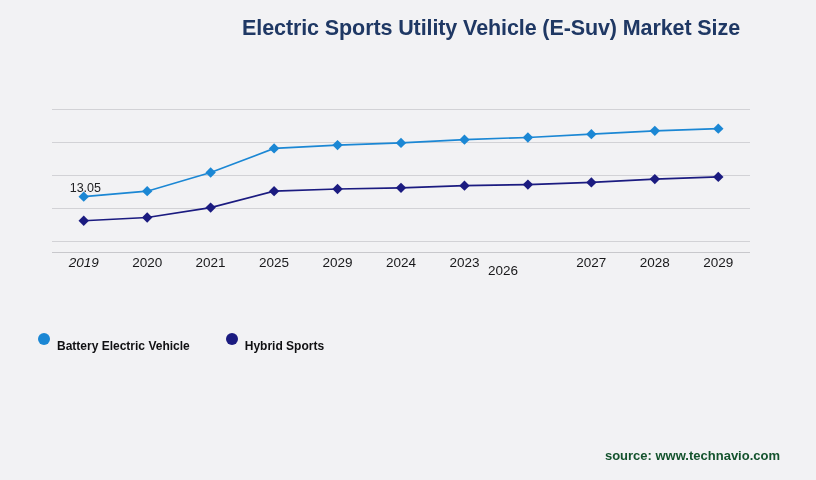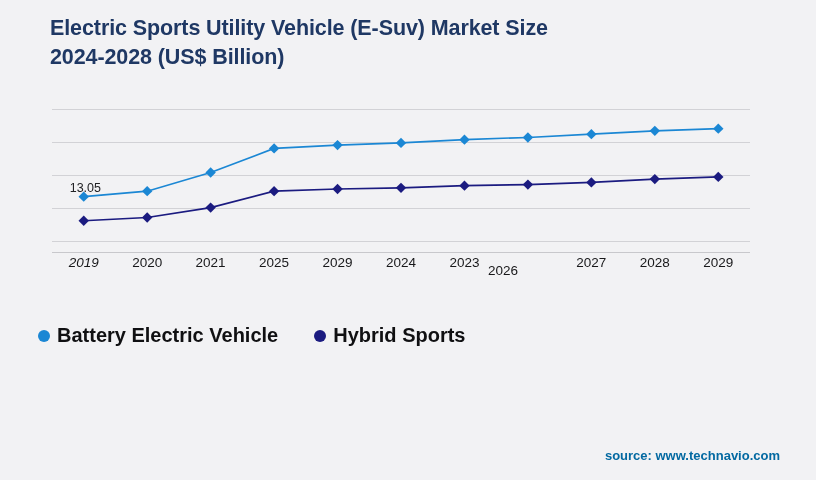--- a/index.html
+++ b/index.html
@@ -24,20 +24,21 @@
   .chart-title {
     position: absolute;
     left: 50px;
     top: 14px;
     width: 690px;
     font-size: 21.5px;
     font-weight: bold;
     line-height: 29px;
     color: #1f3864;
     letter-spacing: -0.1px;
+    text-align: right;
   }
   .plot-area {
     position: absolute;
     left: 52px;
     top: 104px;
     width: 698px;
     height: 148px;
   }
   .gridline {
     position: absolute;
@@ -98,43 +99,43 @@
     gap: 7px;
   }
   .legend-dot {
     width: 12px;
     height: 12px;
     border-radius: 50%;
     display: inline-block;
     flex: 0 0 auto;
   }
   .legend-label {
-    font-size: 20px;
+    font-size: 12px;
     font-weight: bold;
     color: #101012;
     white-space: nowrap;
+    margin-top: 15px;
   }
   .source-note {
     position: absolute;
     right: 36px;
     bottom: 17px;
     font-size: 13px;
     font-weight: bold;
-    color: #0369a1;
+    color: #14532d;
     white-space: nowrap;
   }
 </style>
 </head>
 <body>
 
 <div id="chart-root">
 
   <div class="chart-title">
     <span>Electric Sports Utility Vehicle (E-Suv) Market Size</span><br>
-    <span>2024-2028 (US$ Billion)</span>
   </div>
 
   <div class="plot-area" id="plot-area">
       <div class="gridline" style="top: 137px;"></div>
       <div class="gridline" style="top: 104px;"></div>
       <div class="gridline" style="top: 71px;"></div>
       <div class="gridline" style="top: 38px;"></div>
       <div class="gridline" style="top: 5px;"></div>
       <div class="axis-line" style="top: 148px;"></div>
     </div>

